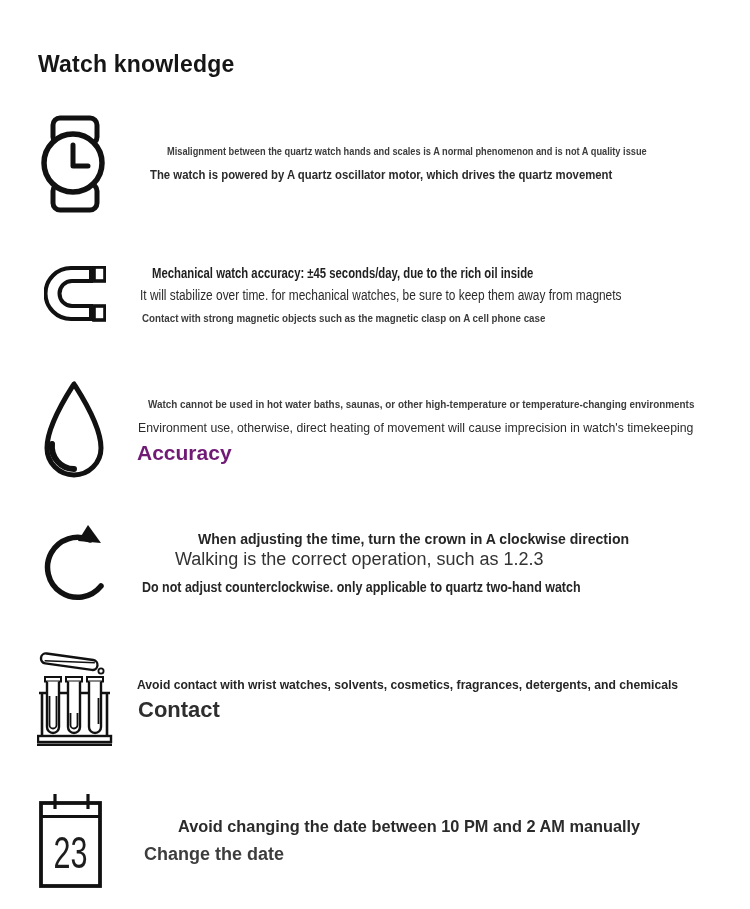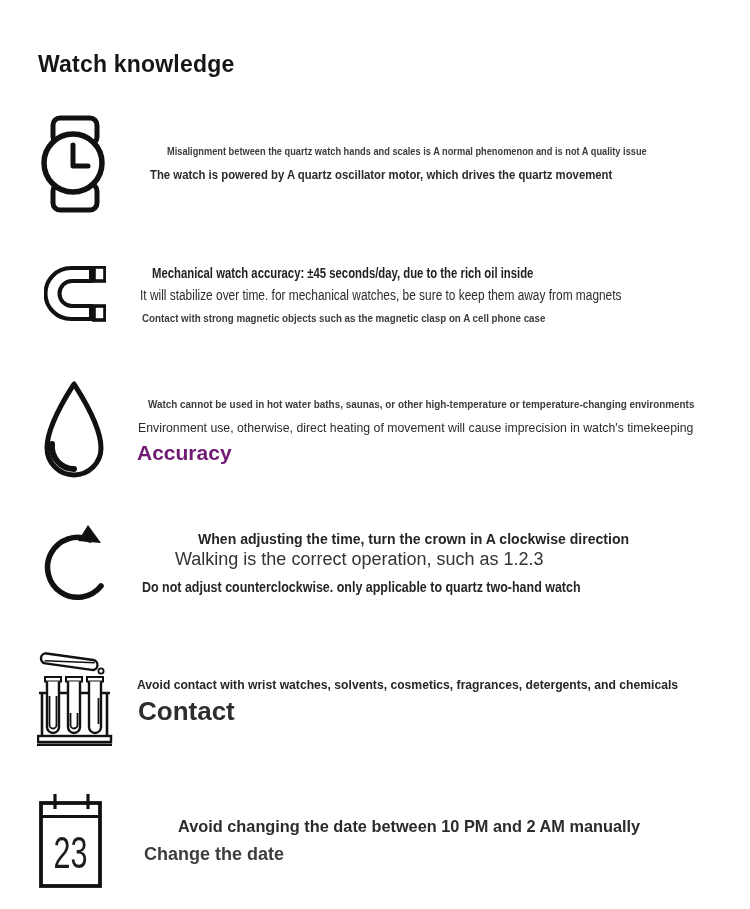--- a/index.html
+++ b/index.html
@@ -32,21 +32,21 @@
 
   
   .ic-arrow{left:42px;top:523px;}
   .s3l0{left:198px;top:531px;font-size:14.5px;font-weight:700;color:#262626;transform:scaleX(.97);}
   .s3l1{left:143px;top:549px;font-size:18px;font-weight:500;color:#333333;margin-left:32px;}
   .s3l2{left:142px;top:579px;font-size:14.5px;font-weight:700;color:#262626;transform:scaleX(.86);}
 
   
   .ic-tubes{left:37px;top:646px;}
   .s4l0{left:137px;top:677px;font-size:13.5px;font-weight:700;color:#262626;transform:scaleX(.90);}
-  .s4l1{left:138px;top:697px;font-size:26px;font-weight:700;color:#2e2e2e;}
+  .s4l1{left:138px;top:697px;font-size:22px;font-weight:700;color:#2e2e2e;}
 
   
   .ic-cal{left:38px;top:792px;text-align:center;}
   .s5l0{left:178px;top:817px;font-size:17px;font-weight:700;color:#2b2b2b;transform:scaleX(.96);}
   .s5l1{left:144px;top:844px;font-size:18px;font-weight:600;color:#3d3d3d;}
 </style>
 </head>
 <body>
 
 <div class="page">

